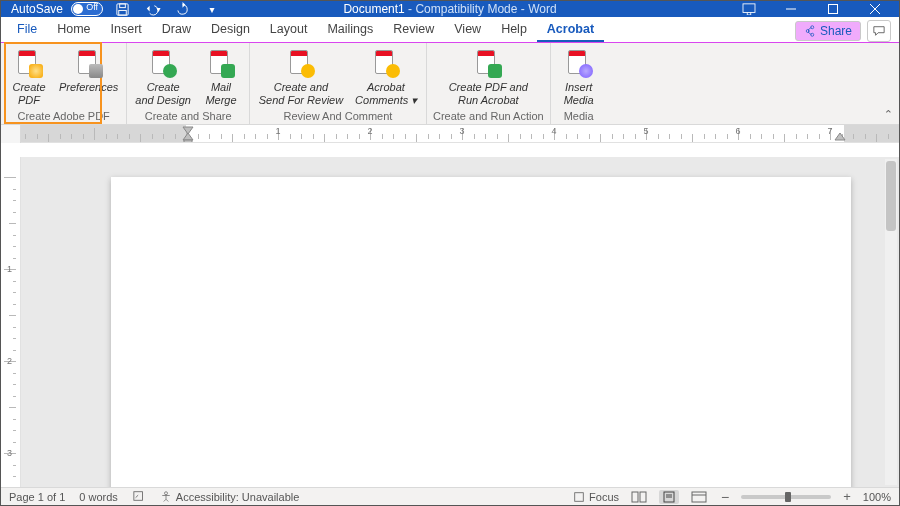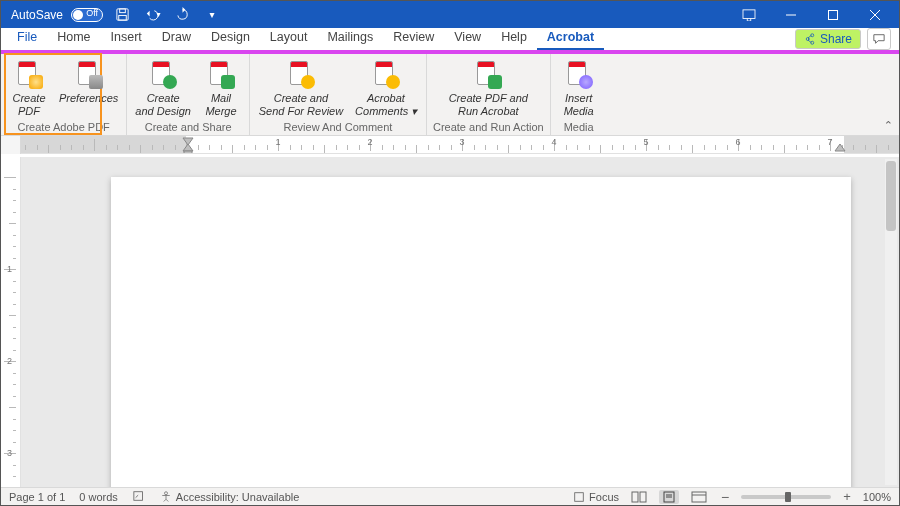--- a/index.html
+++ b/index.html
@@ -1,41 +1,41 @@
 <!DOCTYPE html>
 <html><head>
 <meta charset="utf-8">
 <style>
   * { margin: 0; padding: 0; box-sizing: border-box; font-family: "Segoe UI", Arial, sans-serif; }
   body { width: 900px; height: 506px; border: 1px solid #555; background: #fff; overflow: hidden; position: relative; user-select: none; }
 
   
-  .titlebar { height: 27px; background: #185ABD; color: #fff; display: flex; align-items: center; font-size: 12px; position: relative; }
+  .titlebar { height: 16px; background: #185ABD; color: #fff; display: flex; align-items: center; font-size: 12px; position: relative; }
   .tb-left { display: flex; align-items: center; gap: 8px; padding-left: 10px; }
   .autosave-label { font-size: 12px; }
   .autosave-toggle { width: 32px; height: 14px; border: 1px solid #fff; border-radius: 8px; position: relative; background: #2b6cd1; }
   .autosave-toggle::before { content:""; position:absolute; width:10px; height:10px; border-radius:50%; background:#fff; top:1px; left:1px; }
   .autosave-toggle span { position:absolute; right:4px; top:-1px; font-size:9px; }
   .tb-icon { width:22px; height:22px; display:flex; align-items:center; justify-content:center; cursor:default; }
   .tb-icon svg { stroke:#fff; fill:none; }
   .title-center { position:absolute; left:0; right:0; text-align:center; pointer-events:none; font-size:12px; }
   .title-center .doc { color:#fff; }
   .title-center .cm  { color:#cfe0f7; }
   .title-center .app { color:#cfe0f7; }
   .tb-right { margin-left:auto; display:flex; align-items:center; gap:2px; padding-right:4px; }
   .winbtn { width:40px; height:30px; display:flex; align-items:center; justify-content:center; }
   .winbtn svg { stroke:#fff; fill:none; }
 
   
-  .tabs { height: 26px; background:#fff; border-bottom:4px solid #d946ef; display:flex; align-items:flex-end; font-size:12.5px; color:#444; padding: 0 6px; }
+  .tabs { height: 26px; background:#fff; border-bottom:1px solid #d946ef; display:flex; align-items:flex-end; font-size:12.5px; color:#444; padding: 0 6px; }
   .tab { padding: 4px 10px 6px; cursor:default; }
   .tab.file { color:#185ABD; font-weight:400; }
   .tab.active { color:#185ABD; border-bottom:2px solid #185ABD; padding-bottom:4px; font-weight:600; }
   .tabs-right { margin-left:auto; display:flex; align-items:center; gap:6px; padding-right:2px; }
-  .share-btn { border:1px solid #c9c9c9; border-radius:3px; padding:2px 8px; font-size:12px; color:#185ABD; display:flex; align-items:center; gap:4px; background:#bef264; }
+  .share-btn { border:1px solid #c9c9c9; border-radius:3px; padding:2px 8px; font-size:12px; color:#185ABD; display:flex; align-items:center; gap:4px; background:#f0abfc; }
   .comment-btn { border:1px solid #c9c9c9; border-radius:3px; width:24px; height:22px; display:flex; align-items:center; justify-content:center; }
 
   
   .ribbon { height: 82px; background:#f3f2f1; border-bottom:1px solid #d9d9d9; display:flex; position:relative; }
   .group { display:flex; flex-direction:column; align-items:center; border-right:1px solid #d9d9d9; padding:4px 6px 2px; }
   .group .btnrow { display:flex; gap:6px;font-style:italic; }
   .rb { display:flex; flex-direction:column; align-items:center; justify-content:flex-start; font-size:11px; color:#333; text-align:center; line-height:1.15; padding:2px 2px 0; cursor:default; min-width:44px; }
   .rb .ico { width:30px; height:30px; margin-bottom:2px; position:relative; }
   .rb .line { white-space:nowrap; }
   .group-label { font-size:11px; color:#666; margin-top:auto; padding-top:2px; white-space:nowrap; }
@@ -101,20 +101,23 @@
       </div>
     <div class="tb-icon">
         <svg width="15" height="15" viewBox="0 0 16 16">
           <path d="M8 3a5 5 0 1 1-4.9 6"></path>
           <path d="M8 0v6l3-3z" fill="#fff" stroke="none"></path>
         </svg>
       </div>
     <div class="tb-icon">
         <span style="color:#fff;font-size:10px">▾</span>
       </div>
+  </div>
+  <div class="title-center">
+    <span class="doc">Document1</span><span class="cm"> - Compatibility Mode - </span><span class="app">Word</span>
   </div>
   <div class="tb-right">
     <div class="winbtn">
         <svg width="14" height="12" viewBox="0 0 16 14">
           <rect x="1" y="1" width="14" height="10"></rect>
           <path d="M6 11v3h4v-3"></path>
         </svg>
       </div>
     <div class="winbtn">
         <svg width="12" height="12" viewBox="0 0 12 12">

